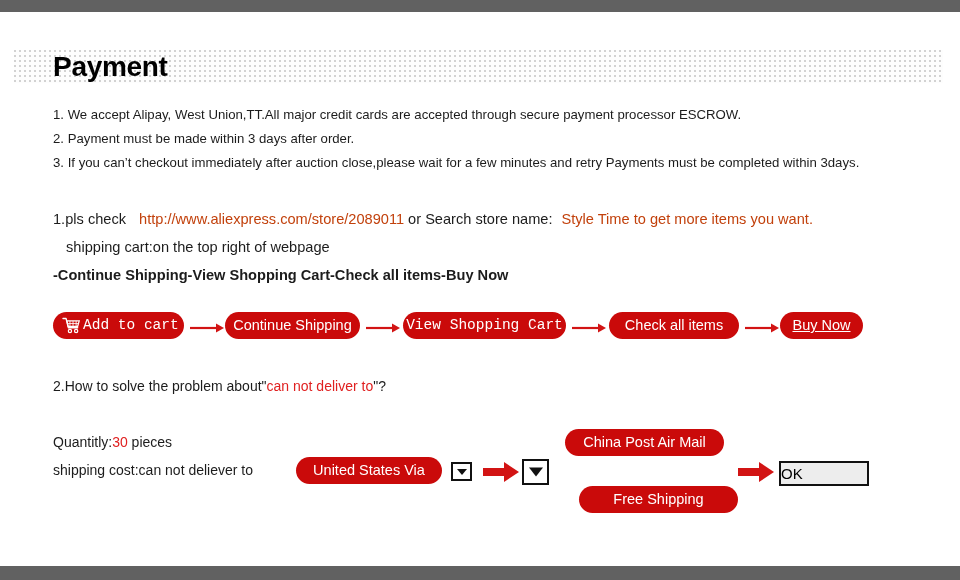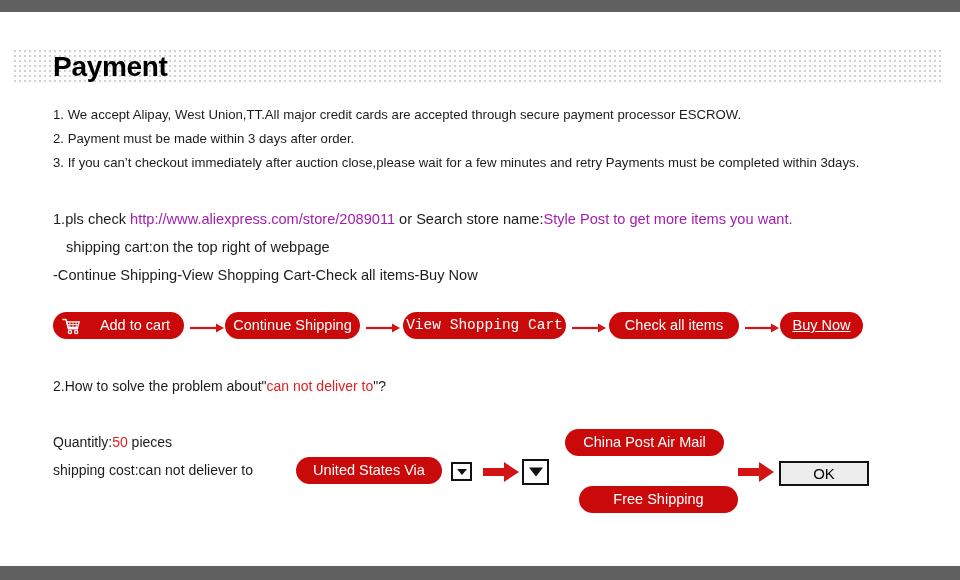--- a/index.html
+++ b/index.html
@@ -54,37 +54,37 @@
   
   .tline {
     position: absolute;
     font-size: 13.2px;
     line-height: 17px;
     color: #1c1c1c;
     white-space: nowrap;
   }
   .t15 { font-size: 14.6px; line-height: 19px; }
   .t14 { font-size: 14px;   line-height: 19px; }
-  .red  { color: #a21caf; }
+  .red  { color: #c2410c; margin-left: 9px; }
   .red2 { color: #e02020; }
 
   
   .pill {
     position: absolute;
     background: #ca0a0a;
     color: #ffffff;
     border-radius: 14px;
     font-size: 14.5px;
     line-height: 27px;
     height: 27px;
     text-align: center;
     white-space: nowrap;
     box-sizing: border-box;
   }
-  .pill-cart { padding-left: 30px; padding-right: 14px; text-align: right; }
+  .pill-cart { padding-left: 30px; padding-right: 14px; text-align: right; font-family: Liberation Mono, monospace; }
 
   .cart-icon {
     position: absolute;
     left: 9px; top: 5px;
     width: 19px; height: 17px;
   }
 
   
   .arrow-thin {
     position: absolute;
@@ -116,45 +116,45 @@
     border-right-color: transparent;
     border-top-color: #111111;
   }
 
   
   .okbtn {
     position: absolute;
     background: #ededed;
     border: 2px solid #111111;
     box-sizing: border-box;
-    text-align: center;
+    text-align: left;
     font-size: 15px;
     color: #000000;
   }
 </style>
 </head>
 <body>
 
 <div class="topbar"></div>
 <div class="bottombar"></div>
 
 <div class="header-band"></div>
 <div class="header-title">Payment</div>
 
 <div class="tline" style="left:53px; top:106px;text-align:right;">1. We accept Alipay, West Union,TT.All major credit cards are accepted through secure payment processor ESCROW.</div>
 <div class="tline" style="left:53px; top:130px;">2. Payment must be made within 3 days after order.</div>
 <div class="tline" style="left:53px; top:154px;">3. If you can’t checkout immediately after auction close,please wait for a few minutes and retry Payments must be completed within 3days.</div>
 
 <div class="tline t15" style="left:53px; top:210px;">
-  <span>1.pls check </span><span class="red">http://www.aliexpress.com/store/2089011</span><span> or Search store name:</span><span class="red">Style Post to get more items you want.</span>
+  <span>1.pls check </span><span class="red">http://www.aliexpress.com/store/2089011</span><span> or Search store name:</span><span class="red">Style Time to get more items you want.</span>
 </div>
 
 <div class="tline t15" style="left:66px; top:238px;">shipping cart:on the top right of webpage</div>
 
-<div class="tline t15" style="left:53px; top:266px;">-Continue Shipping-View Shopping Cart-Check all items-Buy Now</div>
+<div class="tline t15" style="left:53px; top:266px;font-weight:bold;">-Continue Shipping-View Shopping Cart-Check all items-Buy Now</div>
 
 <div class="pill pill-cart" style="left:53px; top:312px; width:131px;">
   <span class="cart-icon">
     <svg viewBox="0 0 24 22" width="19" height="17" aria-hidden="true">
       <path d="M1 2 L5 2 L8 14 L20 14" fill="none" stroke="#ffffff" stroke-width="1.8" stroke-linecap="round" stroke-linejoin="round"></path>
       <path d="M6 5 L22 5 L20 12 L7.6 12 Z" fill="none" stroke="#ffffff" stroke-width="1.6"></path>
       <path d="M10 5 L10 12 M14 5 L14 12 M18 5 L18 12 M6.6 8.5 L21 8.5" stroke="#ffffff" stroke-width="1.1"></path>
       <circle cx="10" cy="18" r="2.1" fill="none" stroke="#ffffff" stroke-width="1.6"></circle>
       <circle cx="18" cy="18" r="2.1" fill="none" stroke="#ffffff" stroke-width="1.6"></circle>
     </svg>
@@ -196,21 +196,21 @@
   </svg>
 </span>
 
 <div class="pill" style="left:780px; top:312px; width:83px;text-decoration:underline;">Buy Now</div>
 
 <div class="tline t14" style="left:53px; top:377px;">
   <span>2.How to solve the problem about"</span><span class="red2">can not deliver to</span><span>"?</span>
 </div>
 
 <div class="tline t14" style="left:53px; top:433px;">
-  <span>Quantitly:</span><span class="red2">50</span><span> pieces</span>
+  <span>Quantitly:</span><span class="red2">30</span><span> pieces</span>
 </div>
 
 <div class="tline t14" style="left:53px; top:461px;">shipping cost:can not deliever to</div>
 
 <div class="pill" style="left:296px; top:457px; width:146px;">United States Via</div>
 
 <div class="ddbox" style="left:451px; top:462px; width:21px; height:19px;">
   <span class="tri" style="border-left-width:5px; border-right-width:5px; border-top-width:6px;"></span>
 </div>
 

